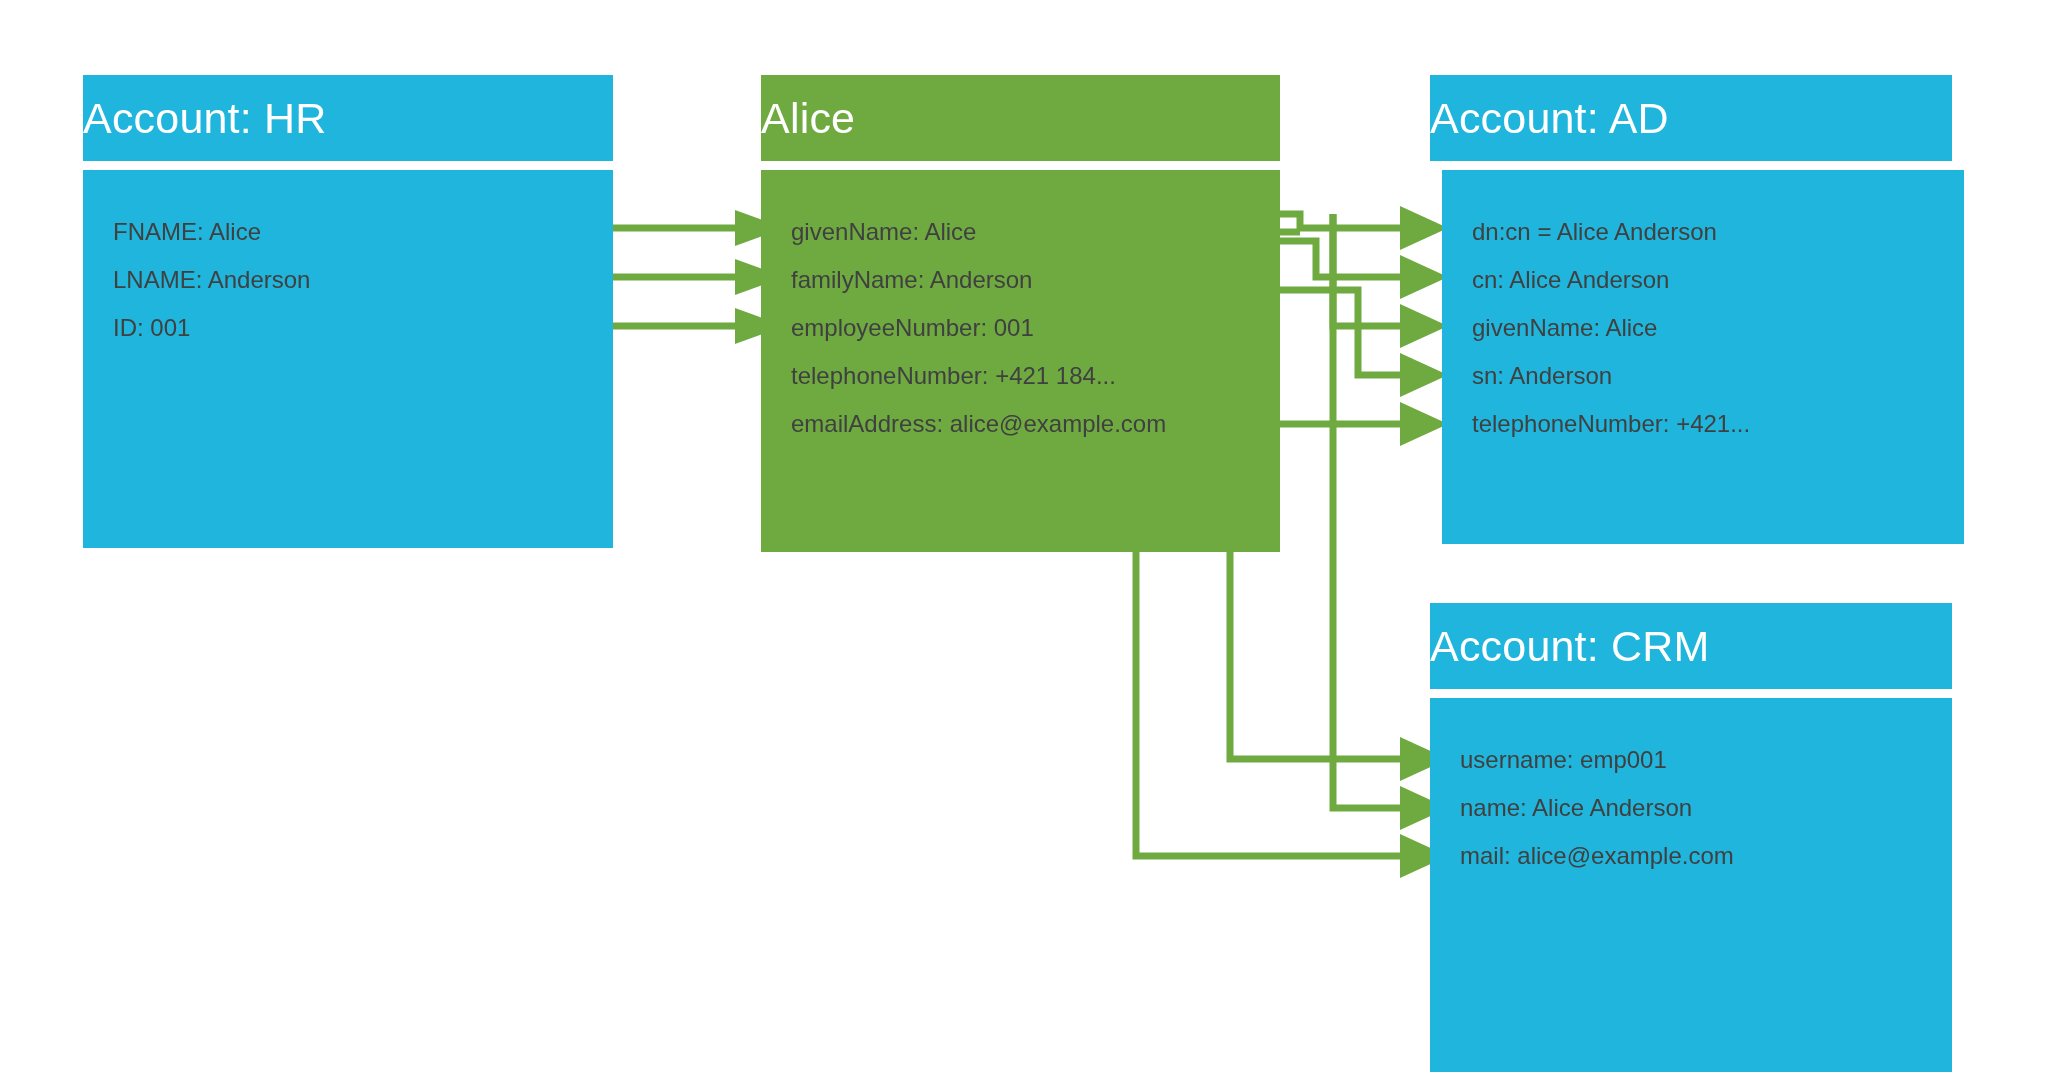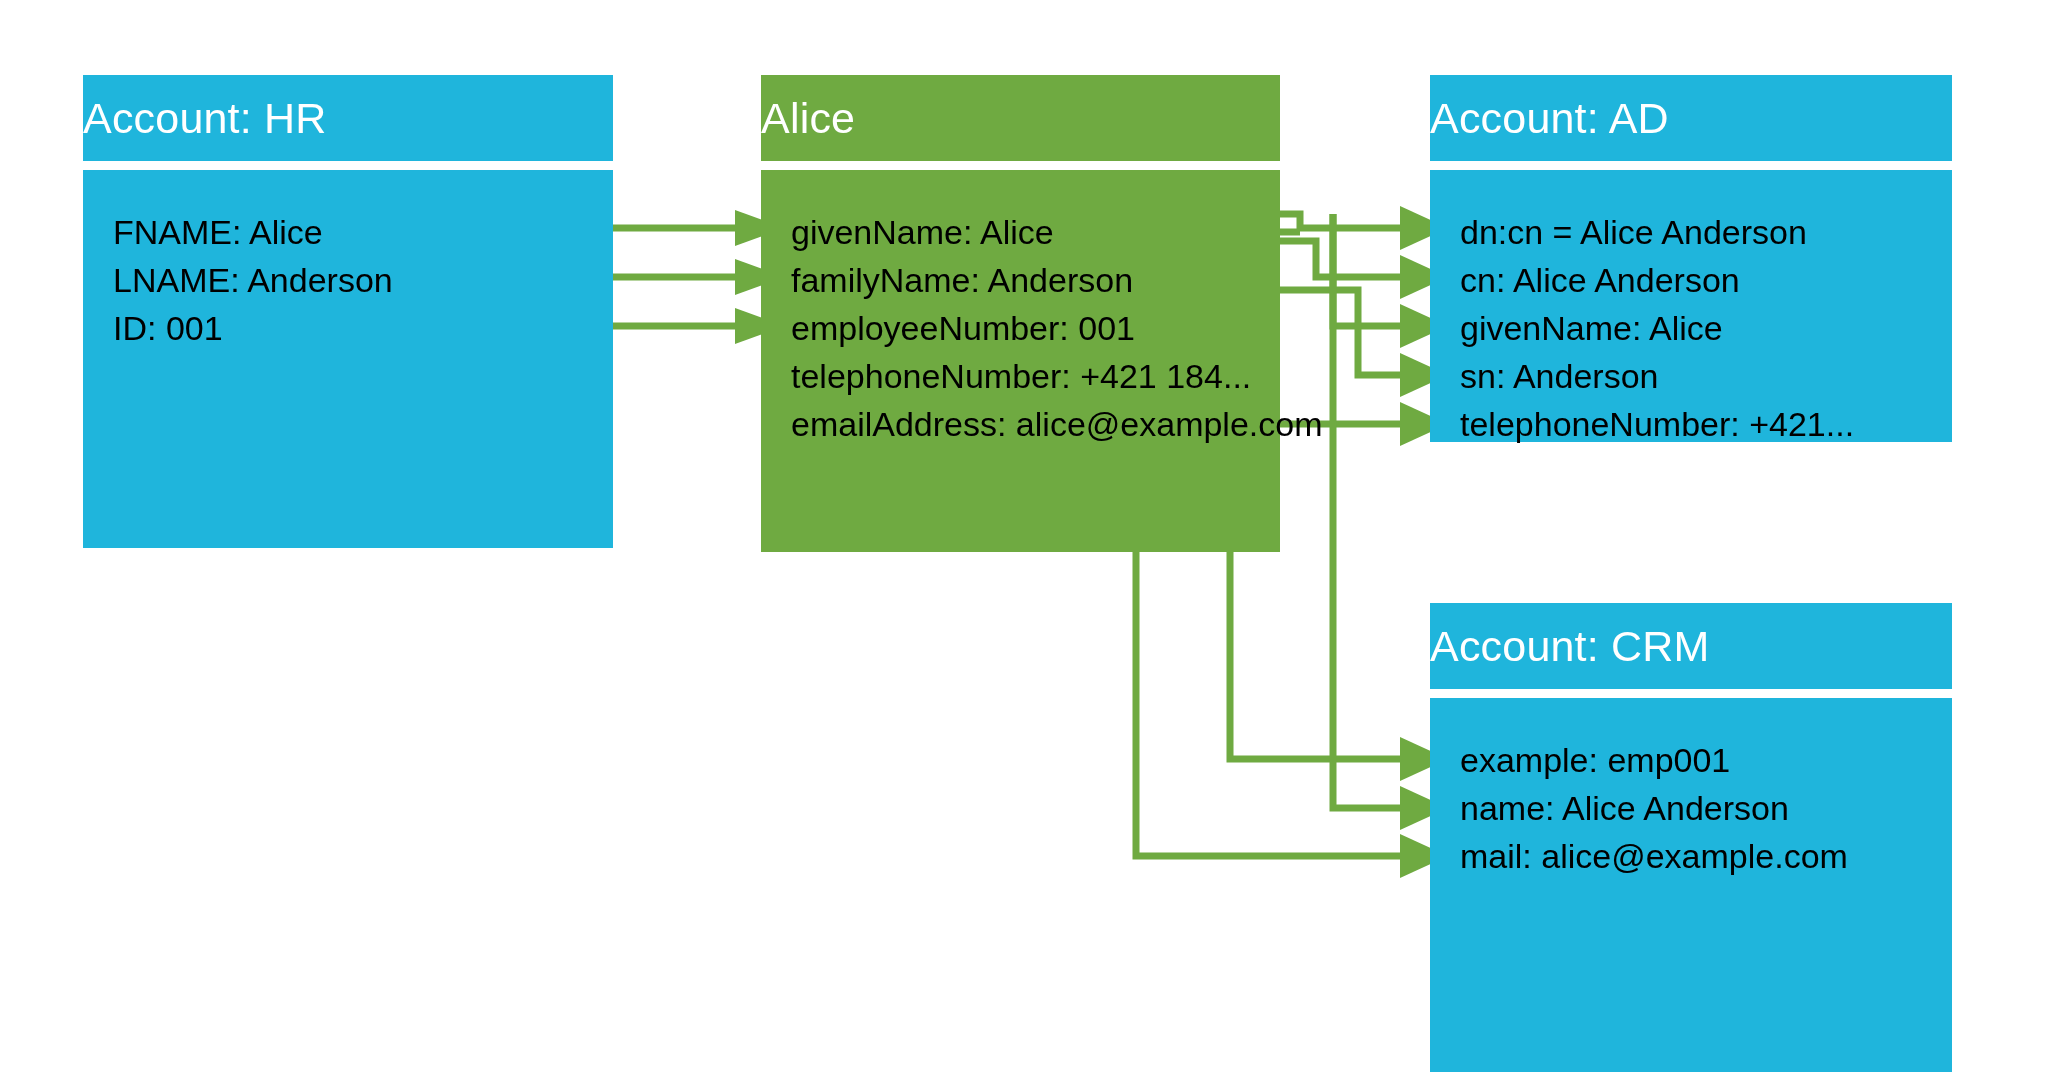--- a/index.html
+++ b/index.html
@@ -19,39 +19,39 @@
     font-weight:400;
     letter-spacing:.2px;
     white-space:nowrap;
   }
   .card-body{
     position:absolute;left:0;top:95px;width:100%;
     box-sizing:border-box;
     padding:38px 30px 0 30px;
   }
   .field{
-    color:#000000;
-    font-size:34px;
+    color:#404040;
+    font-size:24px;
     line-height:48px;
     white-space:nowrap;
   }
 
   
   .card[data-variant="blue"] .card-header,
   .card[data-variant="blue"] .card-body{background:#1fb5dc;}
   .card[data-variant="green"] .card-header,
   .card[data-variant="green"] .card-body{background:#6faa41;}
 
   
   #card-hr  {left:83px;  top:75px;  width:530px;}
   #card-hr  .card-body{height:378px;}
   #card-user{left:761px; top:75px;  width:519px;}
   #card-user .card-body{height:382px;}
   #card-ad  {left:1430px;top:75px;  width:522px;}
-  #card-ad  .card-body{height:272px;}
+  #card-ad  .card-body{height:374px;margin-left:12px;}
   #card-crm {left:1430px;top:603px; width:522px;}
   #card-crm .card-body{height:378px;}
 
   #wires{position:absolute;left:0;top:0;width:2053px;height:1072px;pointer-events:none;}
   #wires path, #wires line{fill:none;stroke:#6faa41;stroke-width:7;}
   #wires polygon{fill:#6faa41;stroke:none;}
 </style>
 </head>
 <body>
 
@@ -145,19 +145,19 @@
       <div class="field">cn: Alice Anderson</div>
       <div class="field">givenName: Alice</div>
       <div class="field">sn: Anderson</div>
       <div class="field">telephoneNumber: +421...</div>
     </div>
   </div>
 
   <div class="card" id="card-crm" data-variant="blue">
     <div class="card-header">Account: CRM</div>
     <div class="card-body">
-      <div class="field">example: emp001</div>
+      <div class="field">username: emp001</div>
       <div class="field">name: Alice Anderson</div>
       <div class="field">mail: alice@example.com</div>
     </div>
   </div>
 
 </div>
 
 </body></html>

